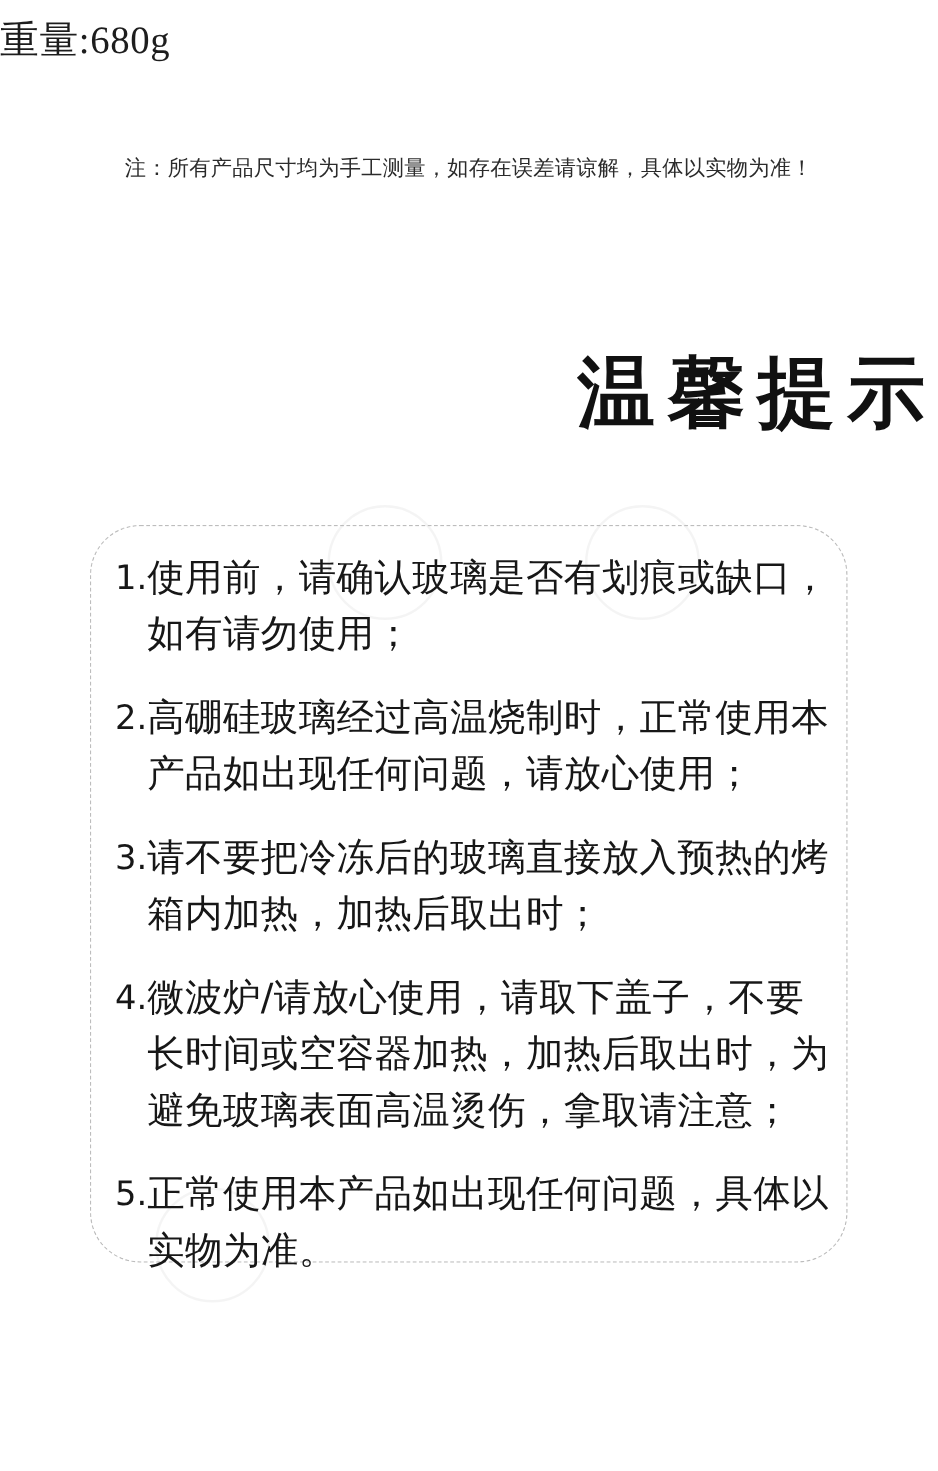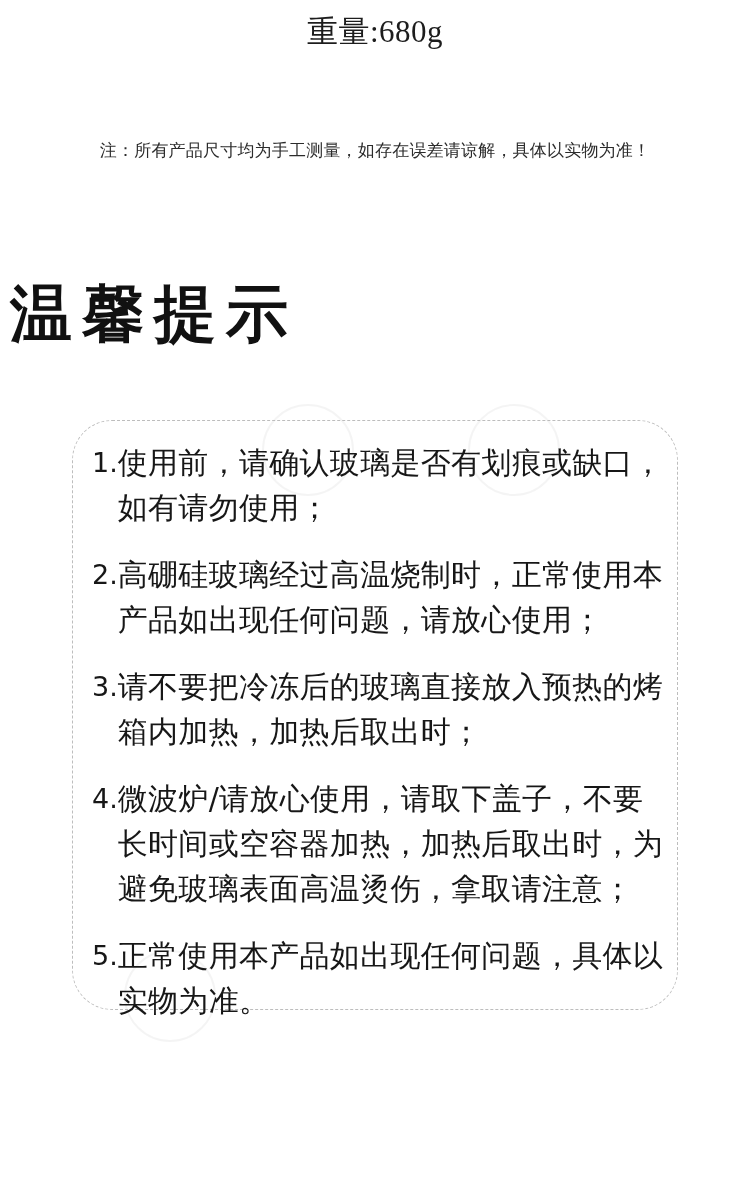--- a/index.html
+++ b/index.html
@@ -22,49 +22,49 @@
     position: relative;
     background: #ffffff;
   }
 
   
   .weight-line {
     position: absolute;
     top: 10px;
     left: 0;
     width: 750px;
-    text-align: center;
+    text-align: left;
     font-size: 31px;
     line-height: 44px;
     letter-spacing: 0.5px;
     color: #1d1d1d;
     font-family: "Liberation Serif", "DejaVu Serif", serif;
   }
 
   
   .note-line {
     position: absolute;
-    top: 138px;
+    top: 122px;
     left: 0;
     width: 750px;
     text-align: center;
     font-size: 17px;
     line-height: 26px;
     color: #2b2b2b;
     font-family: "Liberation Serif", "DejaVu Serif", serif;
     letter-spacing: 0.2px;
   }
 
   
   .title {
     position: absolute;
     top: 276px;
     left: 0;
     width: 750px;
-    text-align: left;
+    text-align: right;
     font-size: 62px;
     line-height: 76px;
     font-weight: bold;
     letter-spacing: 10px;
     text-indent: 10px;
     color: #111111;
     font-family: "DejaVu Sans", "Liberation Sans", sans-serif;
   }
 
   

